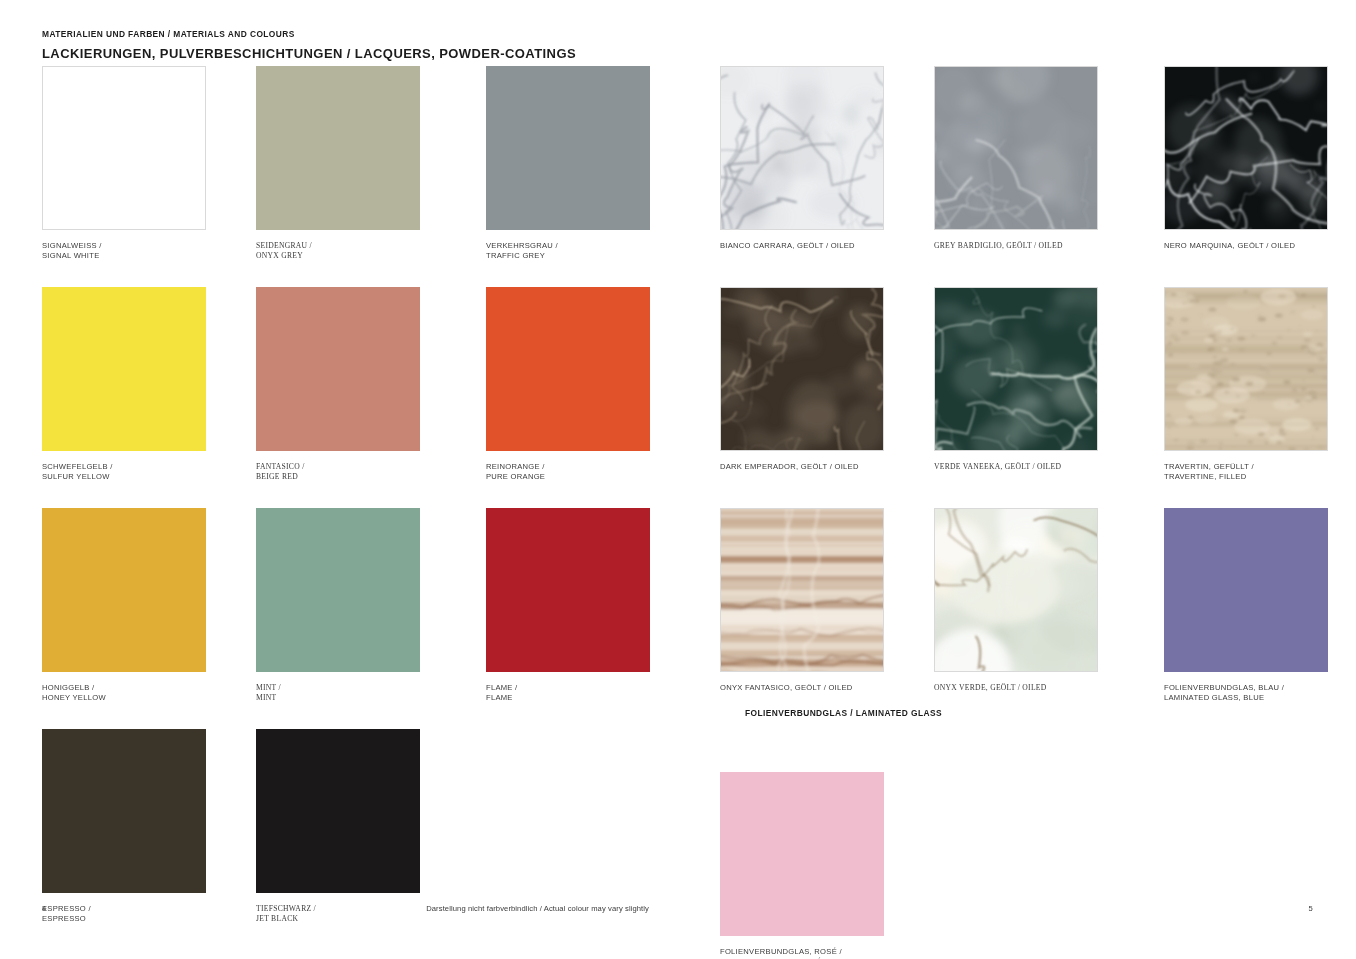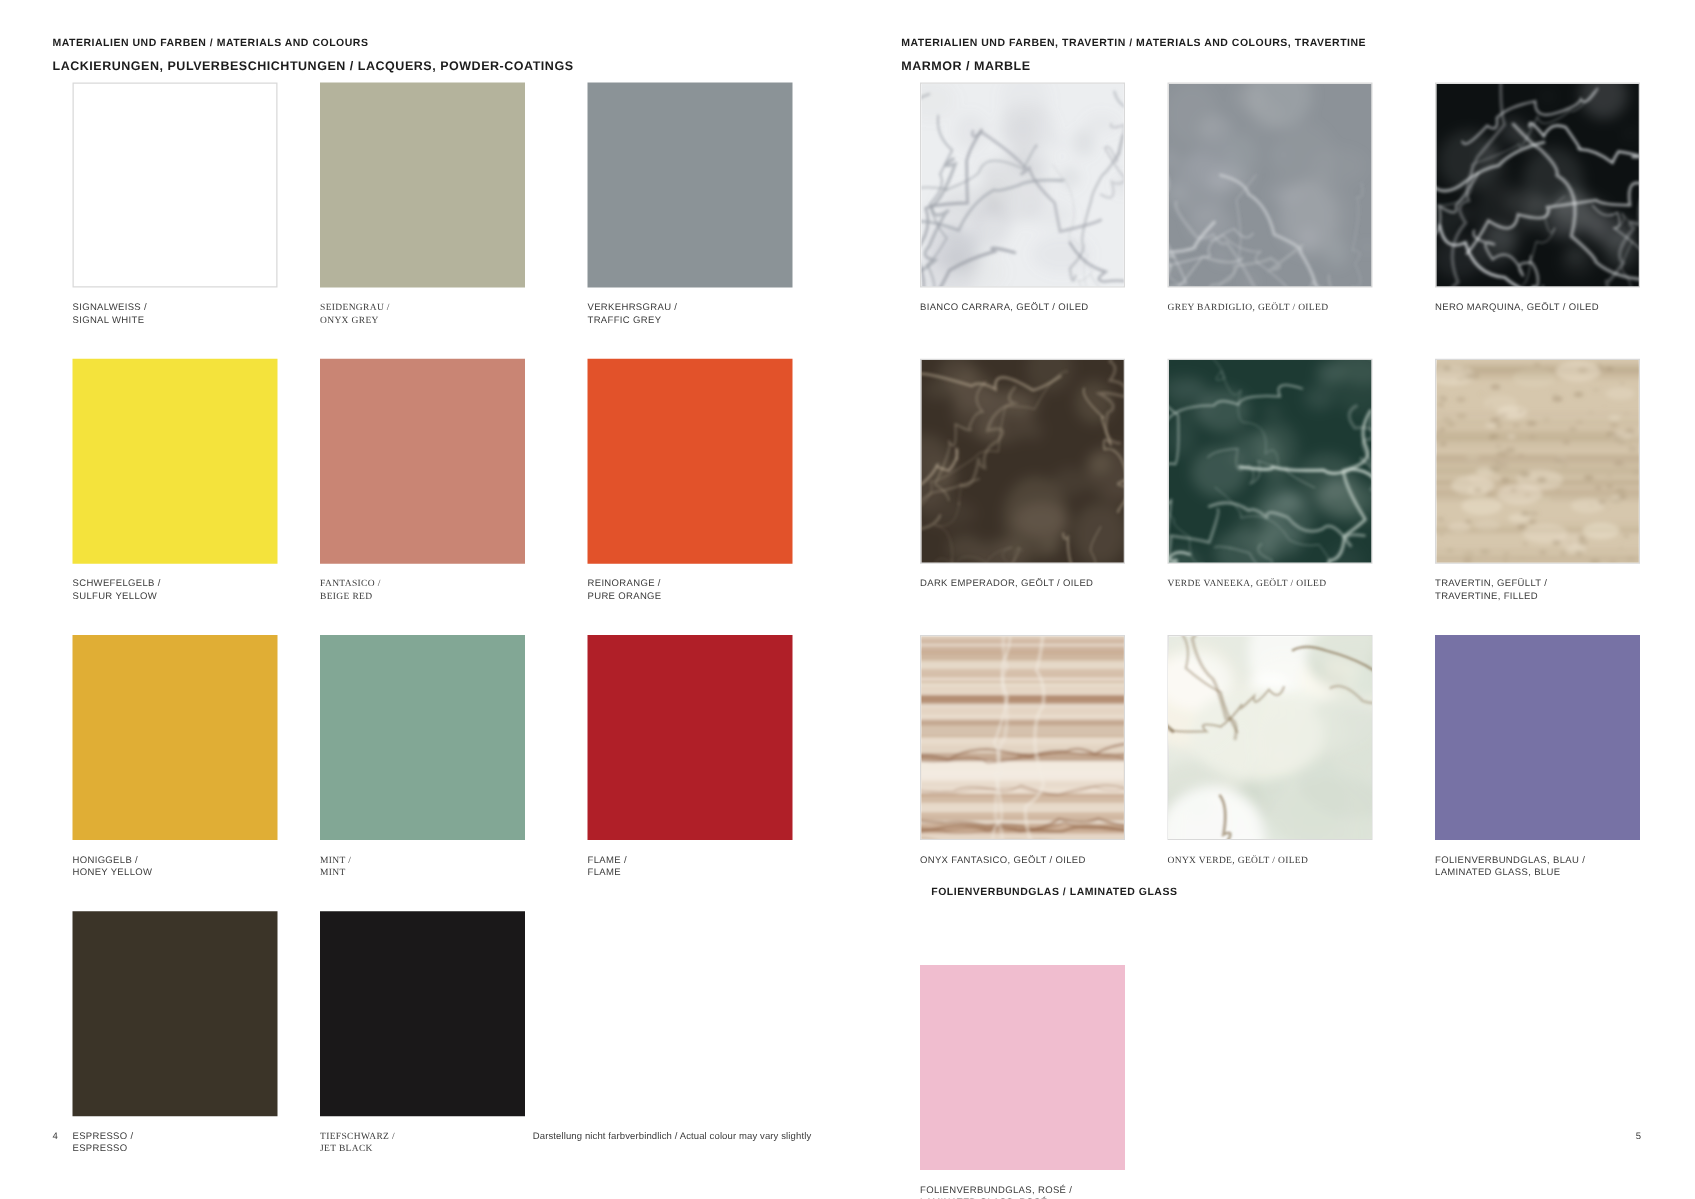--- a/index.html
+++ b/index.html
@@ -16,40 +16,40 @@
   .spread { display: flex; width: 1356px; height: 959px; }
   .page { position: relative; width: 678px; height: 940px; }
 
   .page-head { position: absolute; left: 42px; top: 28px; }
   .page-head.right { left: 43px; }
   .head-title {
     font-size: 8.4px; font-weight: bold; letter-spacing: 0.42px;
     color: #1c1c1c; white-space: nowrap; line-height: 12px;
   }
   .section-title {
-    font-size: 10px; font-weight: bold; letter-spacing: 0.42px;
+    font-size: 13px; font-weight: bold; letter-spacing: 0.42px;
     color: #1c1c1c; white-space: nowrap; line-height: 12px;
     margin-top: 8px;
   }
 
   .sec-mid {
     position: absolute; left: 43px; top: 708px;
     font-size: 8.4px; font-weight: bold; letter-spacing: 0.42px;
     color: #1c1c1c; white-space: nowrap; margin-left: 24px;
   }
 
   .grid { position: absolute; left: 42px; top: 66px; }
 
   .row { position: relative; height: 221px; }
   .cell {
     position: absolute; top: 0; width: 164px;
   }
-  .cell.c0 { left: 16px; }
+  .cell.c0 { left: 0px; }
   .cell.c1 { left: 214px; font-family: Liberation Serif, serif; }
-  .cell.c2 { left: 428px; }
+  .cell.c2 { left: 444px; }
 
   .swatch {
     width: 164px; height: 164px;
     position: relative; overflow: hidden;
   }
   .swatch.bordered { box-sizing: border-box; border: 1px solid #d9d9d9; }
   .swatch svg { display: block; width: 164px; height: 164px; }
 
   .label {
     margin-top: 11px;
@@ -171,24 +171,20 @@
         </div>
       </div>
 
     <div class="footer">
       <div class="pageno left">4</div>
       <div class="disclaimer l">Darstellung nicht farbverbindlich / Actual colour may vary slightly</div>
     </div>
   </div>
 
   <div class="page">
-    <div class="page-head right">
-      <div class="head-title">MATERIALIEN UND FARBEN, TRAVERTIN / MATERIALS AND COLOURS, TRAVERTINE</div>
-      <div class="section-title">MARMOR / MARBLE</div>
-    </div>
 
     <div class="grid" id="right-grid">
         <div class="row">
           <div class="cell c0">
             <div class="swatch bordered">
               <svg viewBox="0 0 164 164" preserveAspectRatio="none">
                 <defs>
                   <filter id="bl101">
                     <feGaussianBlur stdDeviation="1.1"></feGaussianBlur>
                   </filter>

